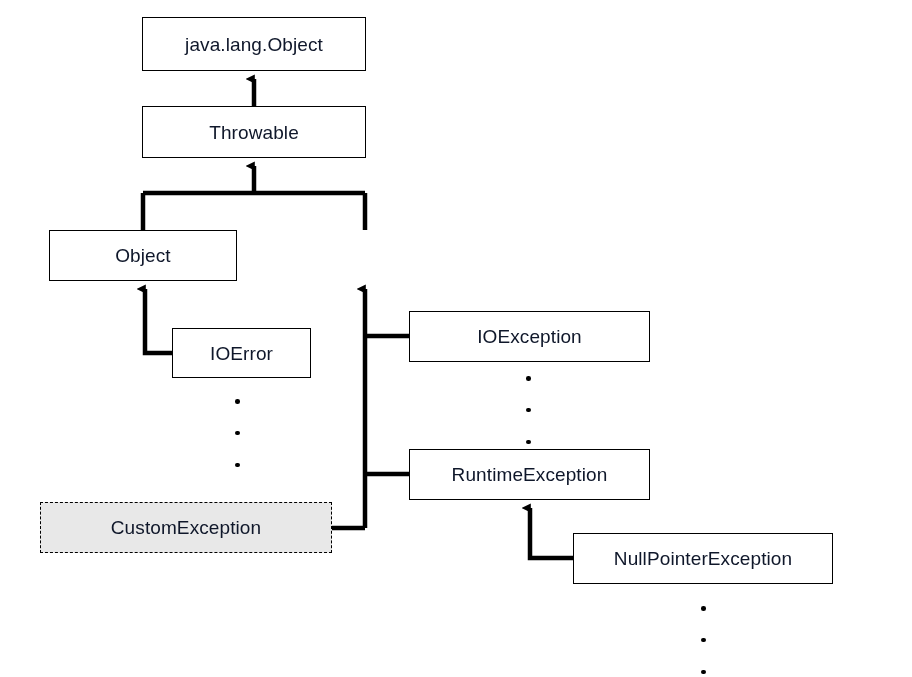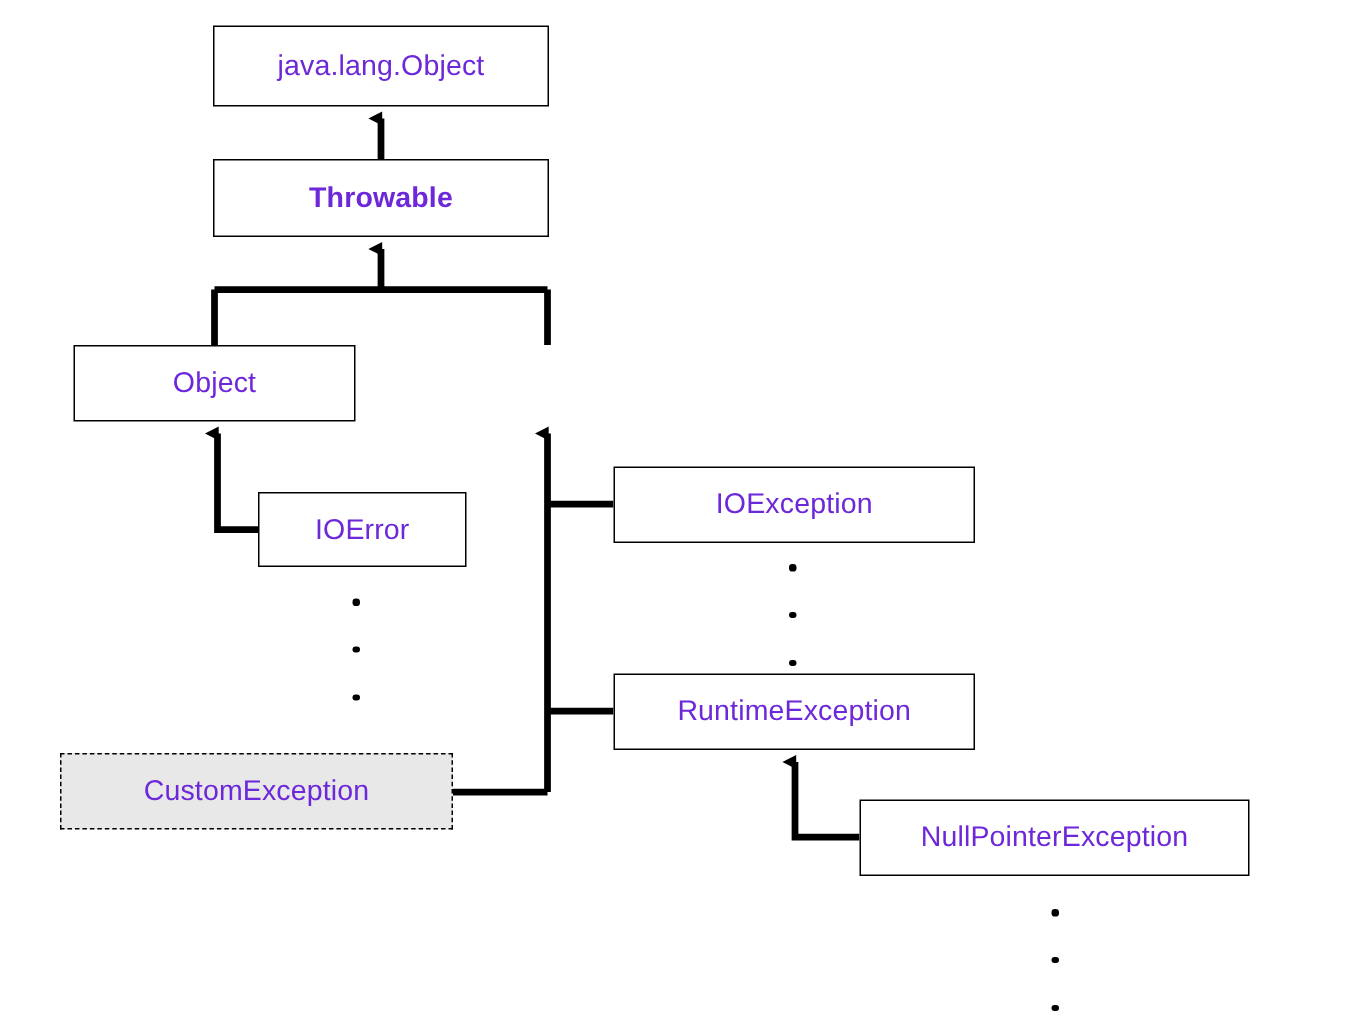--- a/index.html
+++ b/index.html
@@ -28,21 +28,21 @@
     pointer-events: none;
   }
   .node {
     position: absolute;
     box-sizing: border-box;
     display: flex;
     align-items: center;
     justify-content: center;
     background: #ffffff;
     border: 1.5px solid #000000;
-    color: #6d28d9;
+    color: #0f172a;
     font-size: 19px;
     line-height: 1;
     letter-spacing: 0.1px;
     white-space: nowrap;
     z-index: 2;
   }
   .node.custom {
     border: 1.5px dashed #000000;
     background: #e8e8e8;
   }
@@ -94,42 +94,42 @@
       <path d="M302,528 L365,528"></path>
 
       <path d="M573,558 L530,558 L530,508" marker-end="url(#arrowUp)"></path>
     </g>
   </svg>
 
   <div class="node" style="left:142px; top:17px; width:224px; height:54px;">
     <span class="node-label">java.lang.Object</span>
   </div>
 
-  <div class="node" style="left:142px; top:106px; width:224px; height:52px;font-weight:bold;">
+  <div class="node" style="left:142px; top:106px; width:224px; height:52px;">
     <span class="node-label">Throwable</span>
   </div>
 
   <div class="node" style="left:49px; top:230px; width:188px; height:51px;">
     <span class="node-label">Object</span>
   </div>
 
 
   <div class="node" style="left:172px; top:328px; width:139px; height:50px;">
     <span class="node-label">IOError</span>
   </div>
 
   <div class="node" style="left:409px; top:311px; width:241px; height:51px;">
     <span class="node-label">IOException</span>
   </div>
 
   <div class="node" style="left:409px; top:449px; width:241px; height:51px;">
     <span class="node-label">RuntimeException</span>
   </div>
 
-  <div class="node custom" style="left:40px; top:502px; width:262px; height:51px;">
+  <div class="node custom" style="left:40px; top:502px; width:292px; height:51px;">
     <span class="node-label">CustomException</span>
   </div>
 
   <div class="node" style="left:573px; top:533px; width:260px; height:51px;">
     <span class="node-label">NullPointerException</span>
   </div>
 
   <div class="ellipsis" style="left:235px; top:399px; width:5px; height:68px;">
     <span class="dot"></span>
     <span class="dot"></span>

